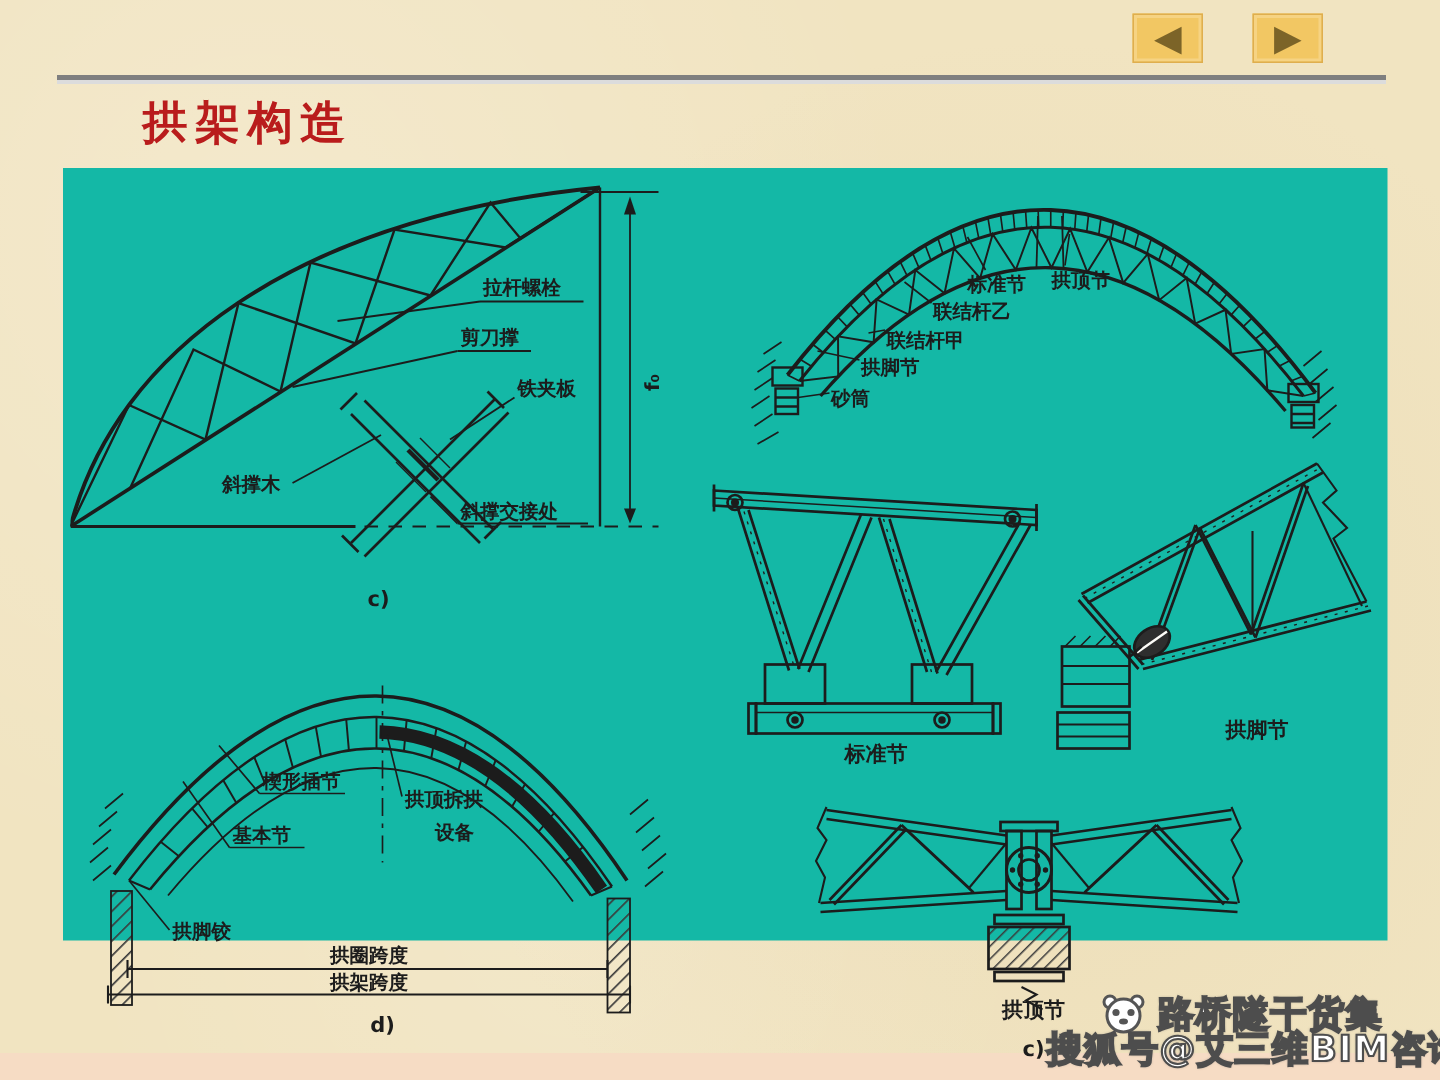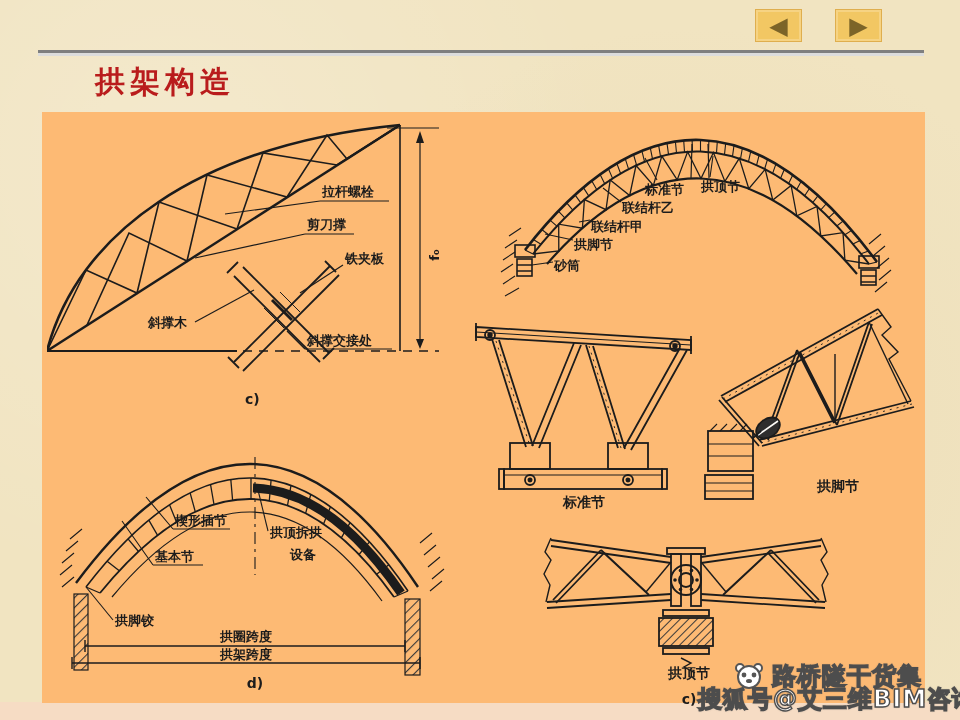--- a/index.html
+++ b/index.html
@@ -24,22 +24,22 @@
   .top-rule{
     position:absolute;left:38px;top:50px;width:886px;height:6px;
     background:linear-gradient(#7f7f7f 0 55%, #dcdcdc 55% 100%);
   }
   .slide-title{
     position:absolute;left:95px;top:62px;
     font-size:30px;font-weight:900;letter-spacing:5px;color:#b91c1c;
     font-family:"DejaVu Sans",sans-serif;
   }
   .panel{
-    position:absolute;left:42px;top:112px;width:883px;height:591px;
-    background:#fdba74;
+    position:absolute;left:42px;top:112px;width:883px;height:515px;
+    background:#14b8a6;
   }
   .fig{position:absolute;}
   #fig-quarter-truss{left:5px;top:3px;}
   #fig-arch-assembly{left:453px;top:20px;}
   #fig-standard-segment{left:424px;top:203px;}
   #fig-foot-segment{left:656px;top:185px;}
   #fig-arch-profile{left:16px;top:343px;}
   #fig-crown-segment{left:489px;top:418px;}
   svg{display:block;}
   svg text{font-family:"DejaVu Sans",sans-serif;font-size:13px;font-weight:600;fill:#1c1c1c;}

